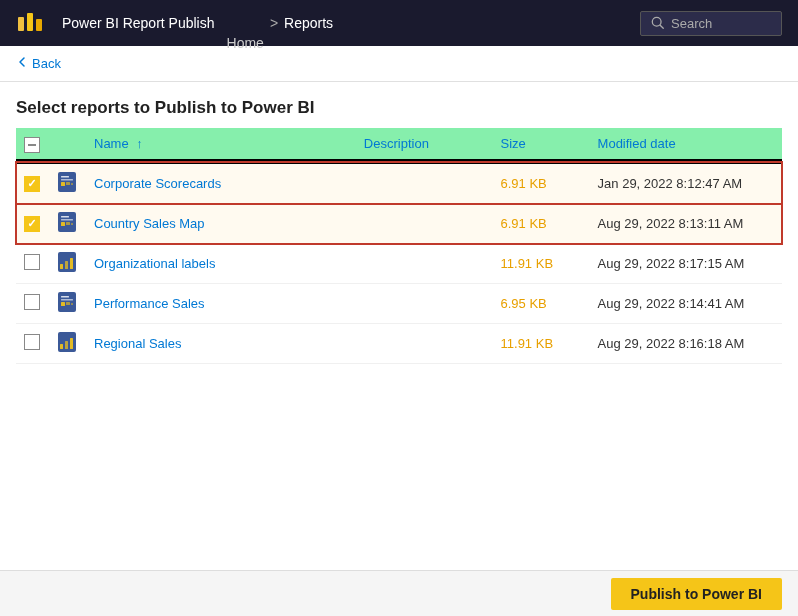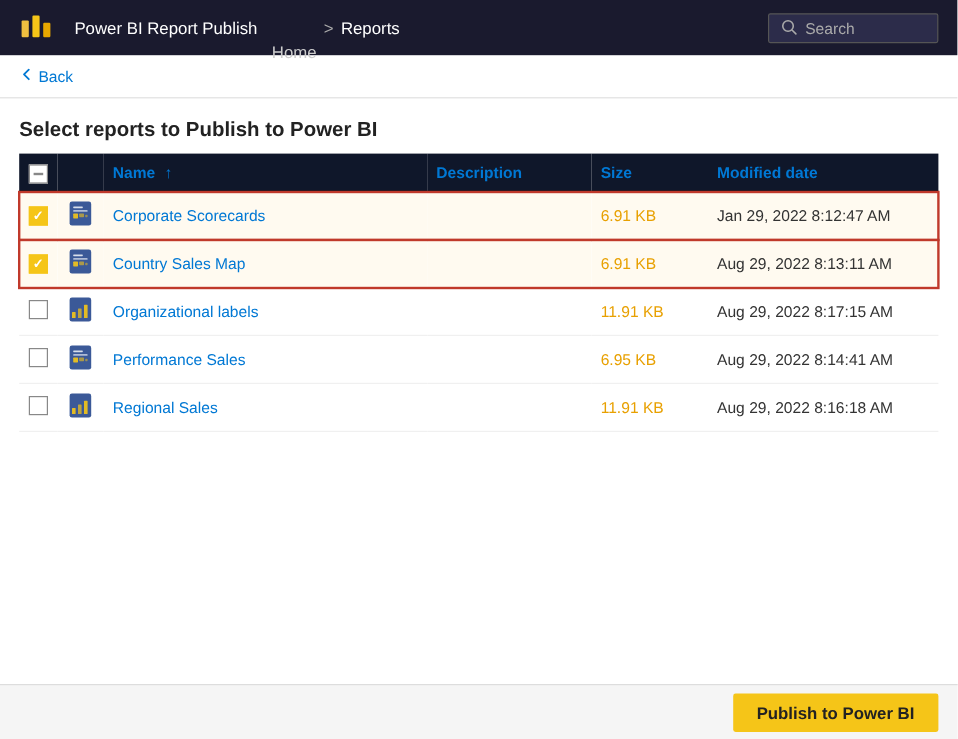--- a/index.html
+++ b/index.html
@@ -87,24 +87,24 @@
 
     
     .report-table {
       width: 100%;
       border-collapse: collapse;
     }
     .report-table th {
       text-align: left;
       padding: 6px 8px;
       color: #0078d4;
-      font-weight: 700;
+      font-weight: 400;
       font-size: 13px;
-      border-bottom: 1px solid #000000;
-      background: #0f172a;
+      border-bottom: 5px solid #000000;
+      background: #86efac;
     }
     .report-table th.col-name { width: 280px; padding-left: 60px; }
     .report-table th.col-desc { width: 140px; }
     .report-table th.col-size { width: 100px; }
     .report-table th.col-date { width: 200px; }
 
     .report-table td {
       padding: 7px 8px;
       font-size: 13px;
       border-bottom: 1px solid #f0f0f0;

